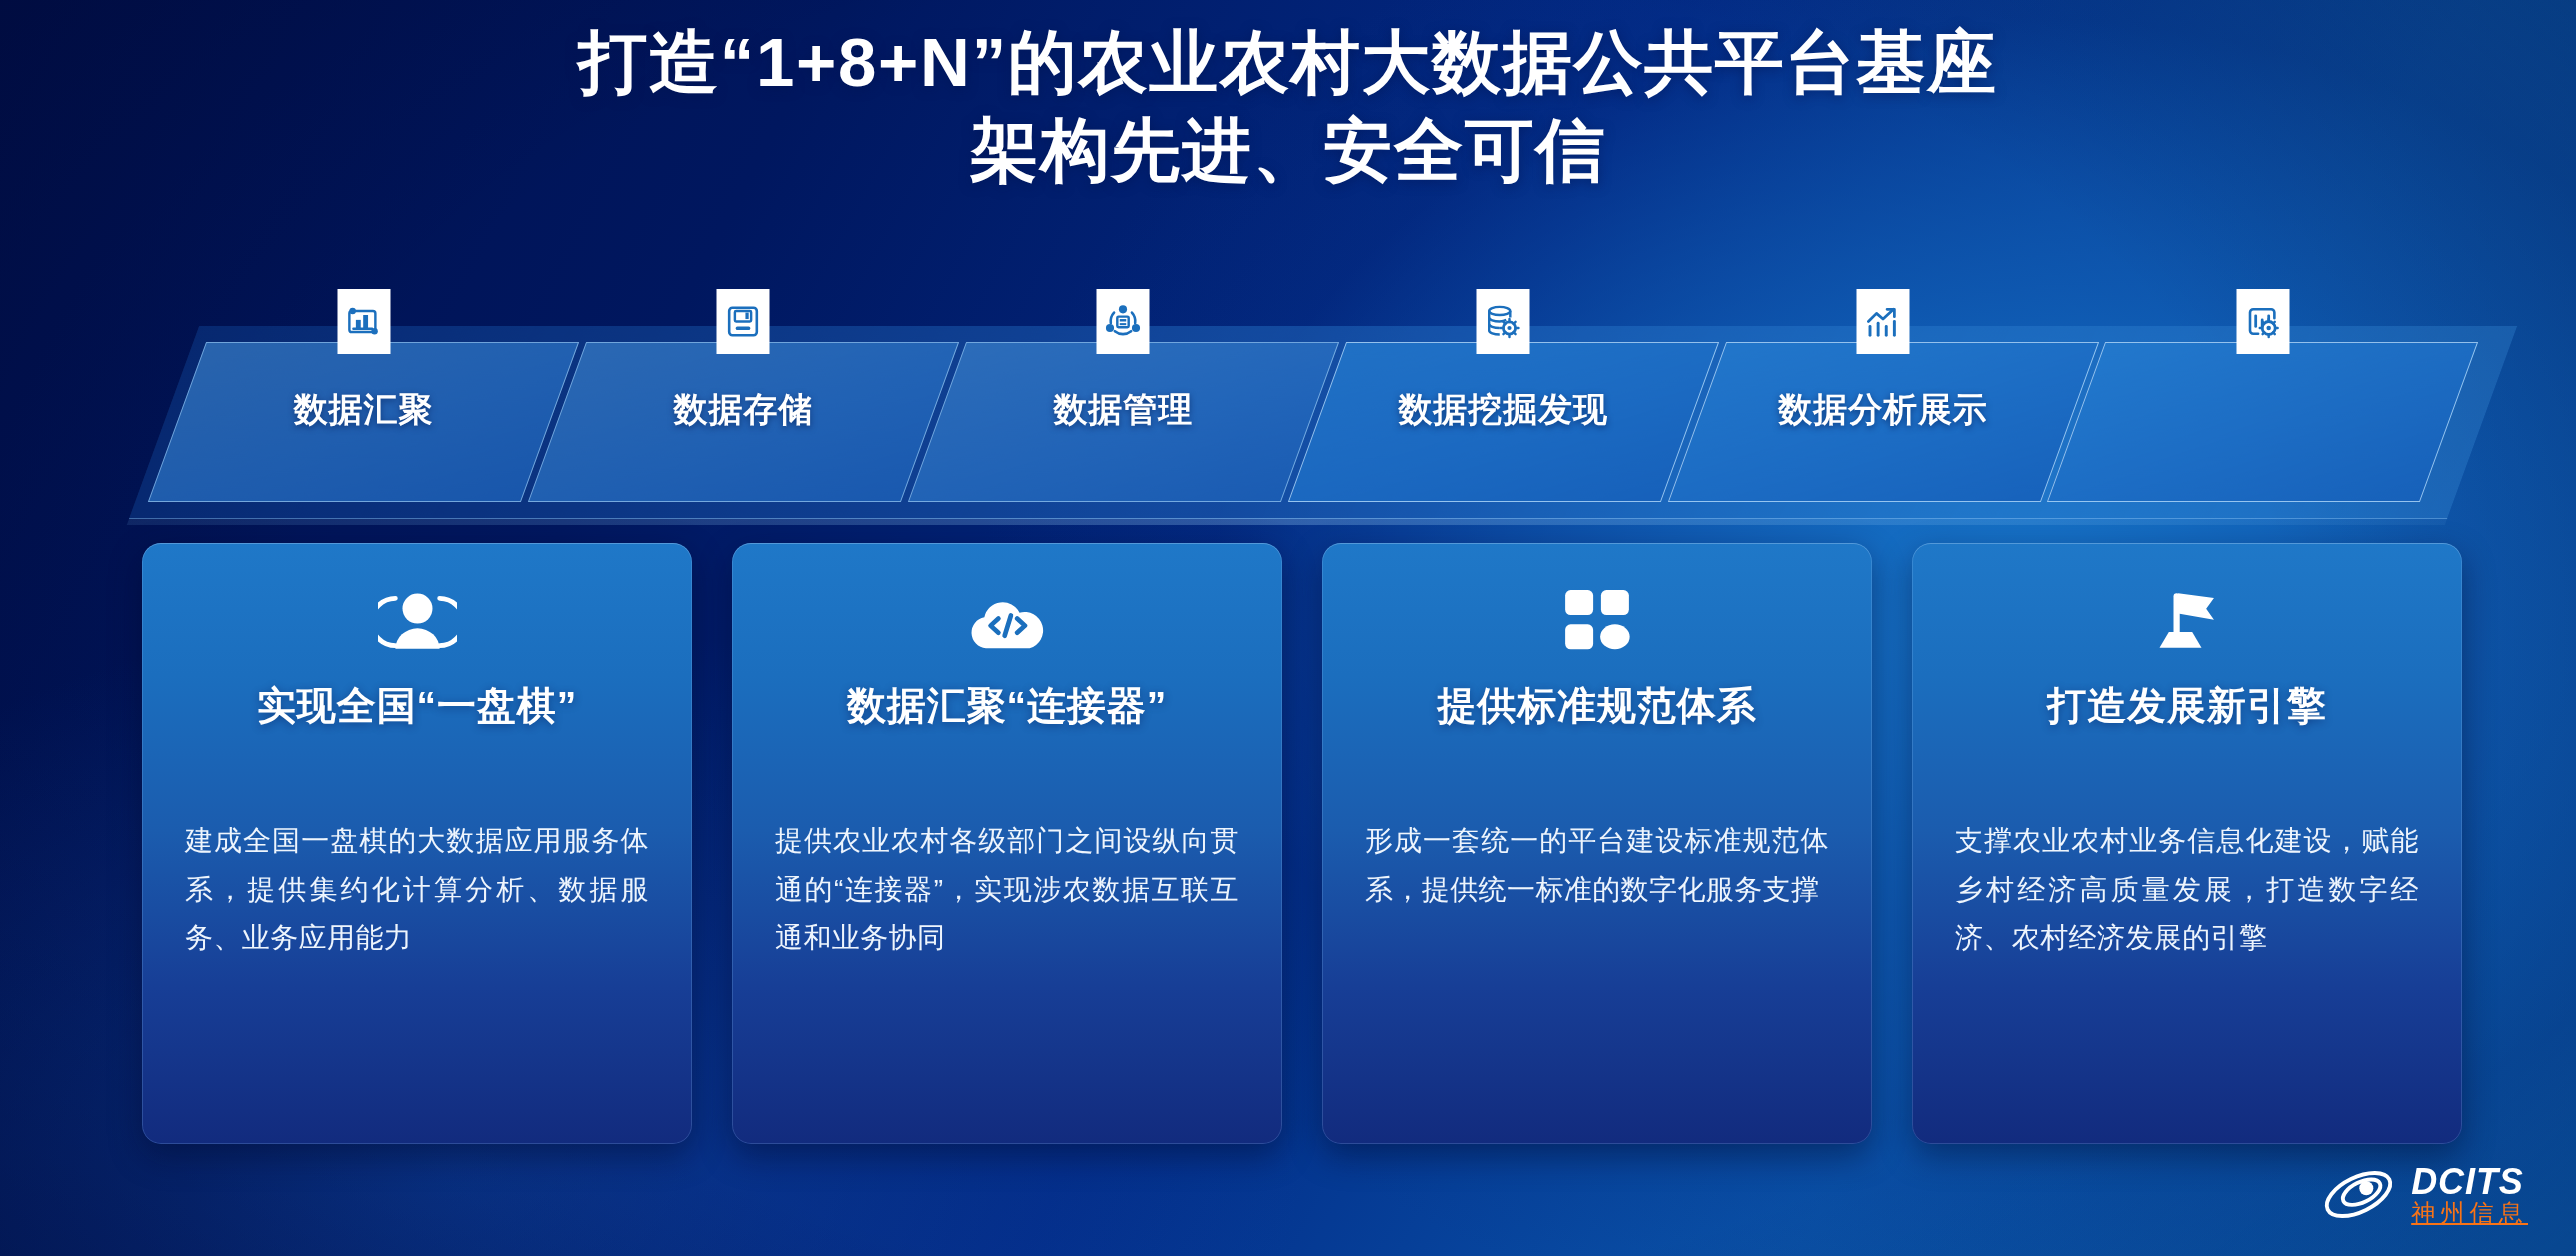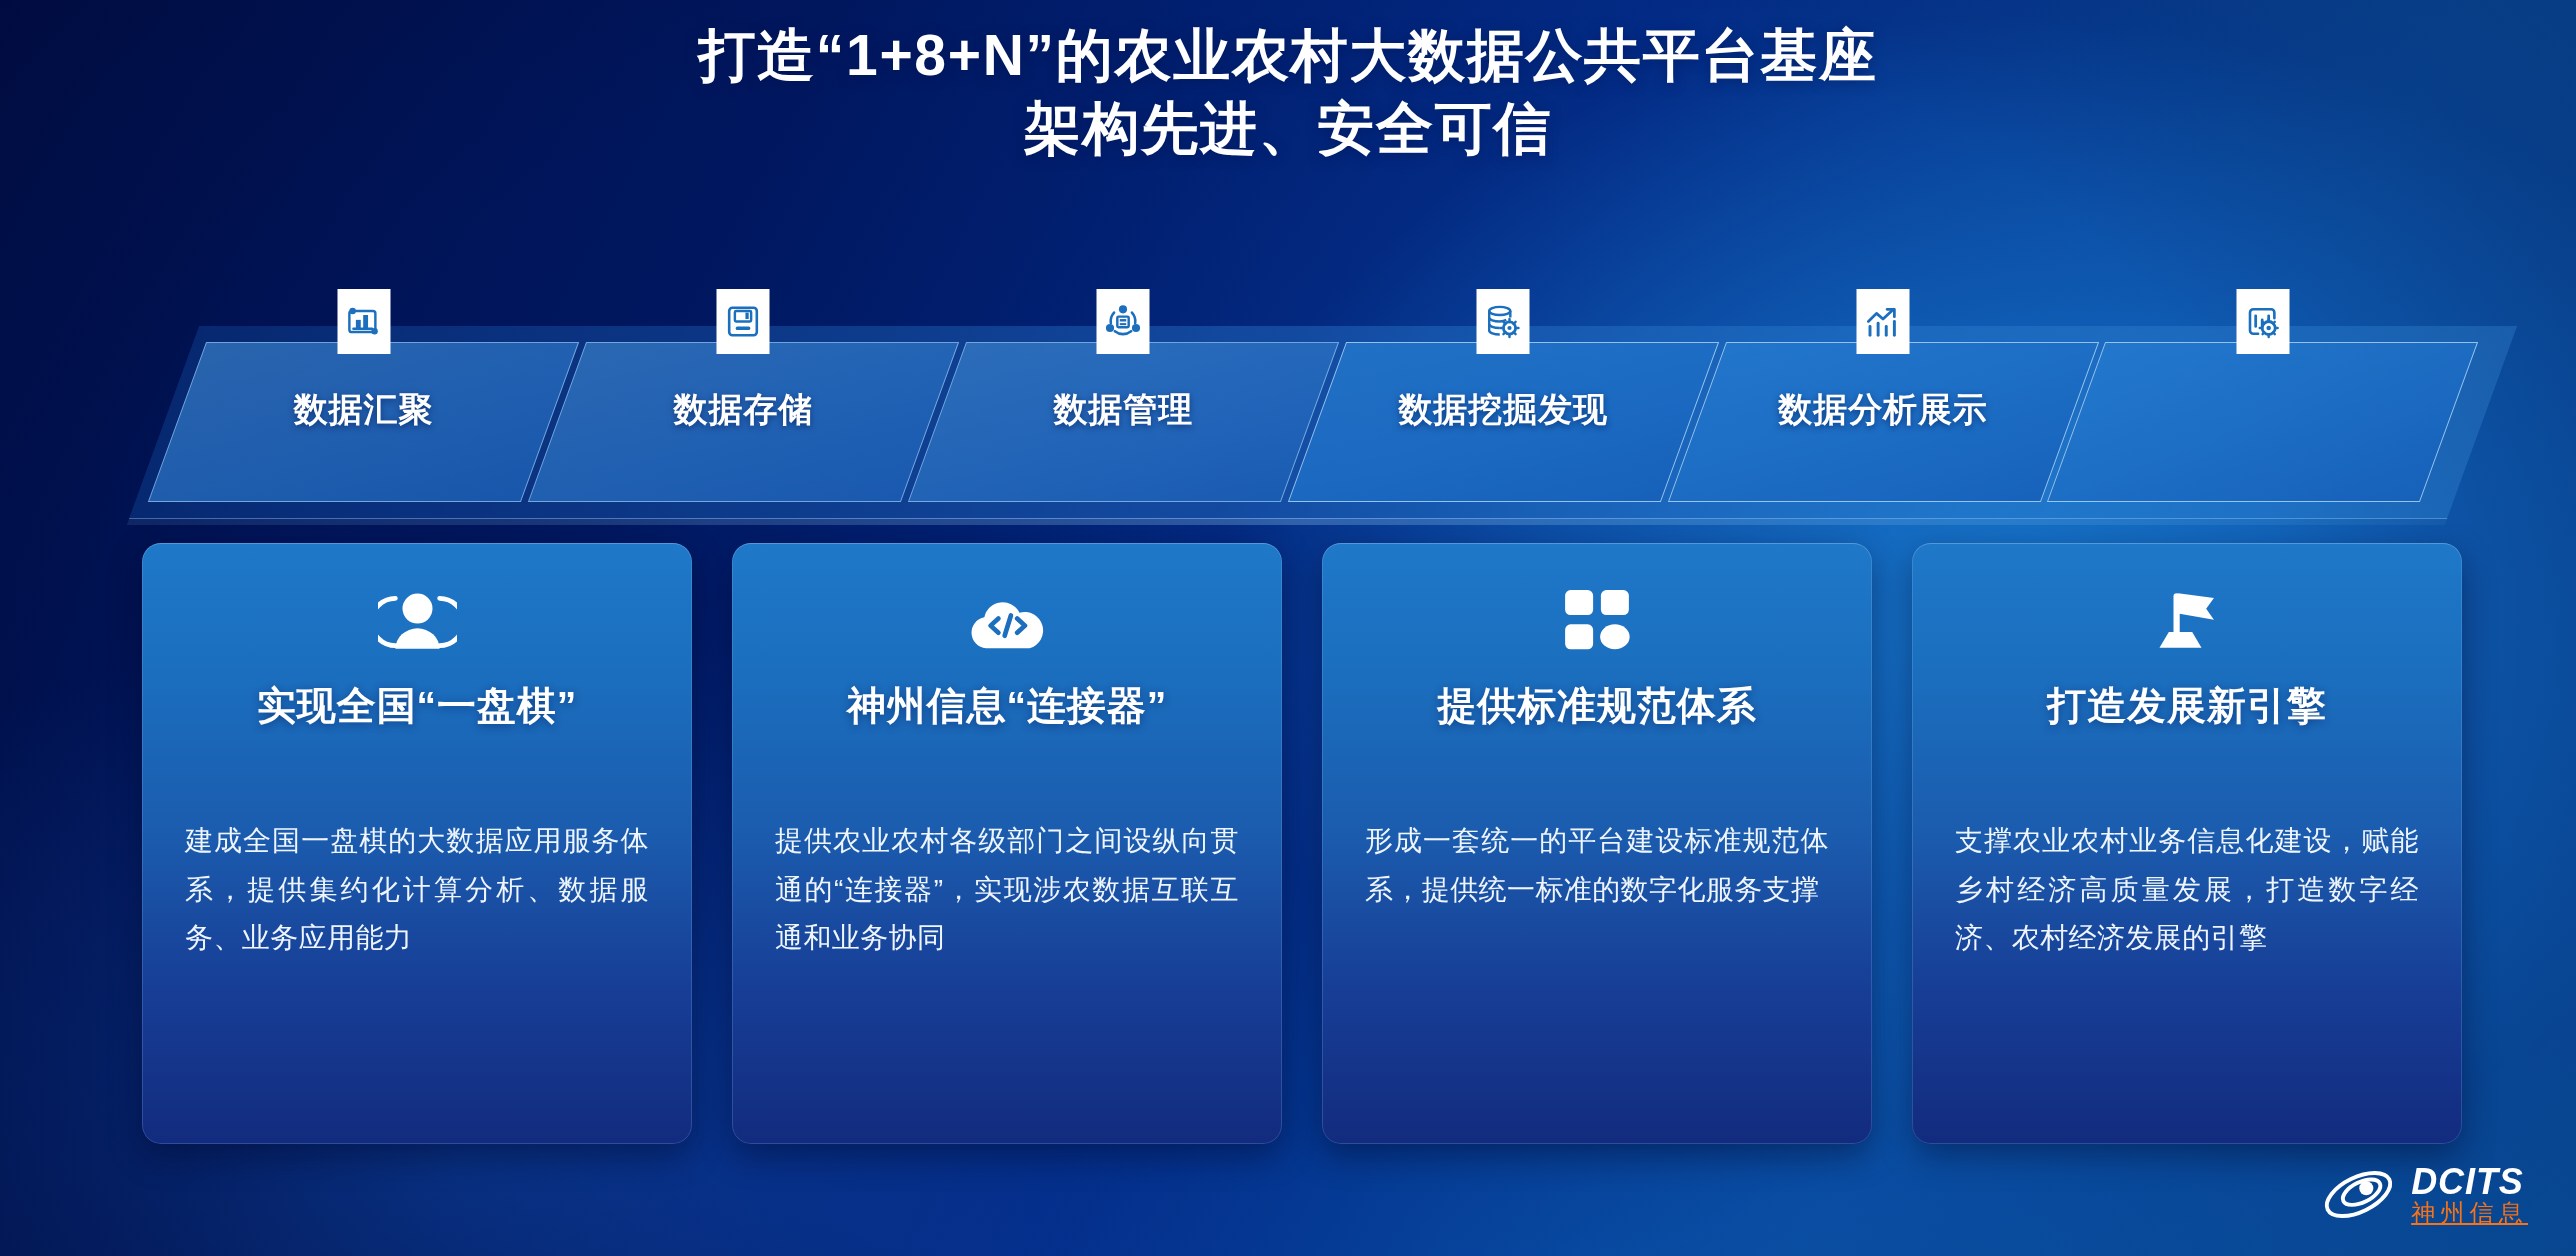--- a/index.html
+++ b/index.html
@@ -23,21 +23,21 @@
     background: radial-gradient(ellipse 1803px 1202px at 50% 50%, rgba(0,0,0,0) 55%, rgba(0,6,40,0.42) 100%);
   }
 
   
   .title-wrap {
     position: absolute; top: 19px; left: 0; width: 2576px;
     text-align: center; z-index: 6;
   }
   .title-line {
     color: #ffffff;
-    font-size: 57px;
+    font-size: 69px;
     font-weight: bold;
     letter-spacing: 1.7px;
     line-height: 1.28;
     text-shadow: 0 1.7px 12px rgba(0,20,80,0.55);
   }
 
   
   .band {
     position: absolute;
     left: 129px; top: 326px;
@@ -318,21 +318,21 @@
     <div class="card-icon">
       <svg width="86" height="69" viewBox="0 0 110 86">
         <path d="M28 76 a20 20 0 0 1 -2 -39.6 a24 24 0 0 1 45 -6 a19 19 0 0 1 13 45.6z" fill="#ffffff"></path>
         <g stroke="#1b6fbd" stroke-width="6" stroke-linecap="round" stroke-linejoin="round" fill="none">
           <polyline points="44,38 34,47 44,56"></polyline>
           <polyline points="68,38 78,47 68,56"></polyline>
           <line x1="60" y1="34" x2="52" y2="60"></line>
         </g>
       </svg>
     </div>
-    <div class="card-title">神州信息“连接器”</div>
+    <div class="card-title">数据汇聚“连接器”</div>
     <div class="card-divider"></div>
     <div class="card-body">提供农业农村各级部门之间设纵向贯通的“连接器”，实现涉农数据互联互通和业务协同</div>
   </div>
 
   <div class="card">
     <div class="card-icon">
       <svg width="70" height="70" viewBox="0 0 90 90">
         <rect x="4" y="4" width="36" height="32" rx="7" fill="#ffffff"></rect>
         <rect x="50" y="4" width="36" height="32" rx="7" fill="#ffffff"></rect>
         <rect x="4" y="48" width="36" height="32" rx="7" fill="#ffffff"></rect>

